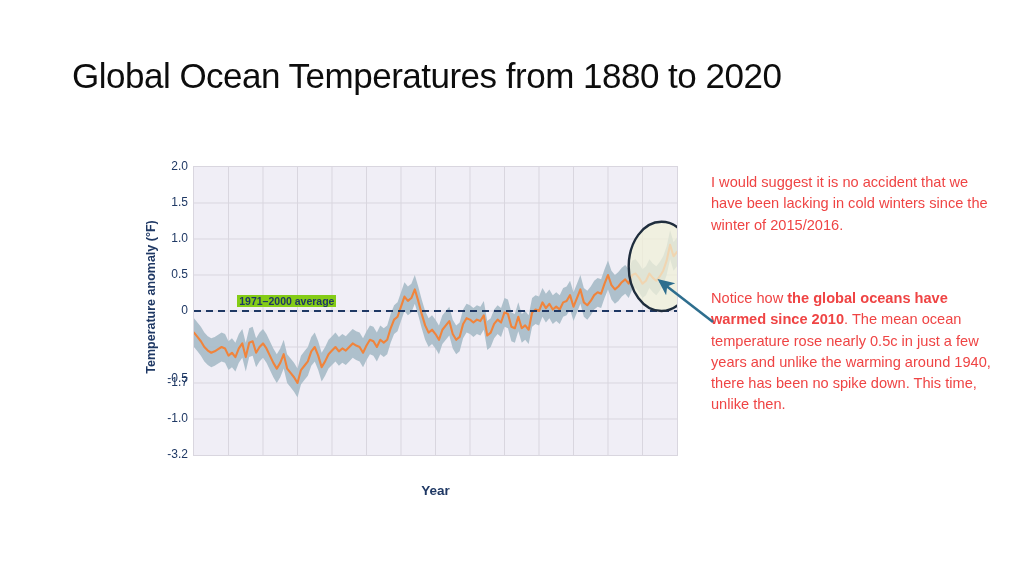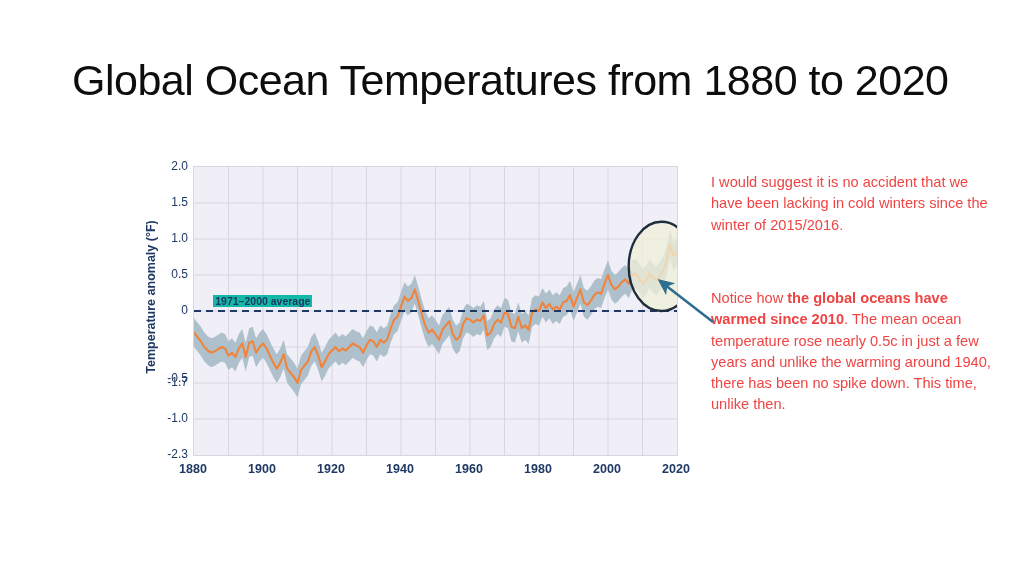--- a/index.html
+++ b/index.html
@@ -15,21 +15,21 @@
     font-family: "Liberation Sans", sans-serif;
     color: #111111;
   }
 
   
   #slide-title {
     position: absolute;
     left: 72px;
     top: 56px;
     width: 900px;
-    font-size: 43px;
+    font-size: 35px;
     font-weight: 400;
     letter-spacing: -0.5px;
     color: #0d0d0d;
     white-space: nowrap;
     line-height: 1.15;
   }
 
   
   #chart-figure {
     position: absolute;
@@ -111,22 +111,23 @@
     width: 485px;
     height: 20px;
   }
 
   #baseline-label {
     position: absolute;
     font-size: 10.5px;
     font-weight: bold;
     color: #1f3864;
     white-space: nowrap;
-    background: #14b8a6;
+    background: #84cc16;
     padding: 0 2px;
+    margin-left: 24px;
   }
 
   svg { display: block; }
 
   
   .annotation-block {
     position: absolute;
     left: 711px;
     width: 285px;
     font-size: 14.6px;
@@ -158,21 +159,21 @@
 
   <div id="y-tick-labels">
       <div class="y-tick-label" style="top: 0px;">2.0</div>
       <div class="y-tick-label" style="top: 36px;">1.5</div>
       <div class="y-tick-label" style="top: 72px;">1.0</div>
       <div class="y-tick-label" style="top: 108px;">0.5</div>
       <div class="y-tick-label" style="top: 144px;">0</div>
       <div class="y-tick-label" style="top: 180px; margin-top: 32px;">-0.5</div>
       <div class="y-tick-label" style="top: 216px;">-1.7</div>
       <div class="y-tick-label" style="top: 252px;">-1.0</div>
-      <div class="y-tick-label" style="top: 288px;">-2.3</div>
+      <div class="y-tick-label" style="top: 288px;">-3.2</div>
     </div>
 
   <div id="plot-area">
     <svg id="plot-svg" width="483" height="288" viewBox="0 0 483 288">
       <g id="grid-lines">
           <line x1="69" x2="69" y1="0" y2="288" stroke="#d9d6df" stroke-width="1"></line>
           <line x1="138" x2="138" y1="0" y2="288" stroke="#d9d6df" stroke-width="1"></line>
           <line x1="207" x2="207" y1="0" y2="288" stroke="#d9d6df" stroke-width="1"></line>
           <line x1="276" x2="276" y1="0" y2="288" stroke="#d9d6df" stroke-width="1"></line>
           <line x1="345" x2="345" y1="0" y2="288" stroke="#d9d6df" stroke-width="1"></line>
@@ -194,31 +195,22 @@
         </g>
       <path id="band-path" fill="#a8bcc8" fill-opacity="0.92" stroke="none" d="M0.00,151.20 L3.45,155.52 L6.90,159.84 L10.35,165.60 L13.80,169.20 L17.25,171.36 L20.70,169.92 L24.15,167.76 L27.60,165.60 L31.05,167.04 L34.50,174.24 L37.95,171.36 L41.40,175.68 L44.85,167.04 L48.30,162.00 L51.75,175.68 L55.20,161.28 L58.65,159.84 L62.10,171.36 L65.55,165.60 L69.00,162.00 L72.45,167.04 L75.90,174.24 L79.35,181.44 L82.80,187.20 L86.25,181.44 L89.70,172.80 L93.15,187.20 L96.60,191.52 L100.05,195.84 L103.50,201.60 L106.95,188.64 L110.40,184.32 L113.85,180.00 L117.30,169.92 L120.75,165.60 L124.20,174.24 L127.65,185.76 L131.10,180.00 L134.55,172.80 L138.00,169.20 L141.45,165.60 L144.90,169.92 L148.35,167.04 L151.80,169.20 L155.25,165.60 L158.70,162.00 L162.15,164.16 L165.60,165.60 L169.05,171.36 L172.50,164.16 L175.95,158.40 L179.40,159.84 L182.85,165.60 L186.30,158.40 L189.75,161.28 L193.20,158.40 L196.65,146.88 L200.10,138.24 L203.55,135.36 L207.00,125.28 L210.45,115.20 L213.90,119.52 L217.35,116.64 L220.80,108.00 L224.25,119.52 L227.70,132.48 L231.15,144.00 L234.60,151.20 L238.05,148.32 L241.50,152.64 L244.95,158.40 L248.40,148.32 L251.85,144.00 L255.30,139.68 L258.75,152.64 L262.20,158.40 L265.65,155.52 L269.10,142.56 L272.55,136.80 L276.00,138.24 L279.45,141.12 L282.90,138.24 L286.35,139.68 L289.80,133.92 L293.25,154.08 L296.70,151.20 L300.15,142.56 L303.60,138.24 L307.05,141.12 L310.50,131.04 L313.95,132.48 L317.40,145.44 L320.85,146.88 L324.30,135.36 L327.75,146.88 L331.20,144.00 L334.65,148.32 L338.10,131.04 L341.55,128.16 L345.00,129.60 L348.45,120.96 L351.90,126.72 L355.35,122.40 L358.80,128.16 L362.25,125.28 L365.70,128.16 L369.15,120.96 L372.60,119.52 L376.05,113.76 L379.50,125.28 L382.95,116.64 L386.40,108.00 L389.85,120.96 L393.30,123.84 L396.75,119.52 L400.20,113.76 L403.65,110.88 L407.10,112.32 L410.55,102.24 L414.00,93.60 L417.45,103.68 L420.90,108.00 L424.35,105.12 L427.80,100.80 L431.25,97.92 L434.70,102.24 L438.15,93.60 L441.60,92.16 L445.05,96.48 L448.50,102.24 L451.95,99.36 L455.40,92.16 L458.85,96.48 L462.30,99.36 L465.75,95.04 L469.20,89.28 L472.65,79.20 L476.10,63.36 L479.55,74.88 L483.00,70.56 L483.00,99.36 L479.55,103.68 L476.10,92.16 L472.65,108.00 L469.20,118.08 L465.75,123.84 L462.30,128.16 L458.85,125.28 L455.40,120.96 L451.95,128.16 L448.50,131.04 L445.05,125.28 L441.60,120.96 L438.15,122.40 L434.70,131.04 L431.25,126.72 L427.80,129.60 L424.35,133.92 L420.90,136.80 L417.45,132.48 L414.00,122.40 L410.55,131.04 L407.10,141.12 L403.65,139.68 L400.20,142.56 L396.75,148.32 L393.30,152.64 L389.85,149.76 L386.40,136.80 L382.95,145.44 L379.50,154.08 L376.05,142.56 L372.60,148.32 L369.15,149.76 L365.70,156.96 L362.25,154.08 L358.80,156.96 L355.35,151.20 L351.90,155.52 L348.45,149.76 L345.00,158.40 L341.55,156.96 L338.10,159.84 L334.65,177.12 L331.20,172.80 L327.75,175.68 L324.30,164.16 L320.85,175.68 L317.40,174.24 L313.95,161.28 L310.50,159.84 L307.05,169.92 L303.60,167.04 L300.15,171.36 L296.70,180.00 L293.25,182.88 L289.80,162.72 L286.35,168.48 L282.90,167.04 L279.45,169.92 L276.00,167.04 L272.55,165.60 L269.10,171.36 L265.65,184.32 L262.20,187.20 L258.75,181.44 L255.30,168.48 L251.85,172.80 L248.40,177.12 L244.95,187.20 L241.50,181.44 L238.05,177.12 L234.60,180.00 L231.15,172.80 L227.70,161.28 L224.25,148.32 L220.80,136.80 L217.35,145.44 L213.90,148.32 L210.45,144.00 L207.00,154.08 L203.55,164.16 L200.10,167.04 L196.65,175.68 L193.20,187.20 L189.75,190.08 L186.30,187.20 L182.85,194.40 L179.40,188.64 L175.95,187.20 L172.50,192.96 L169.05,200.16 L165.60,194.40 L162.15,192.96 L158.70,190.80 L155.25,194.40 L151.80,198.00 L148.35,195.84 L144.90,198.72 L141.45,194.40 L138.00,198.00 L134.55,201.60 L131.10,208.80 L127.65,214.56 L124.20,203.04 L120.75,194.40 L117.30,198.72 L113.85,208.80 L110.40,213.12 L106.95,217.44 L103.50,230.40 L100.05,224.64 L96.60,220.32 L93.15,216.00 L89.70,201.60 L86.25,210.24 L82.80,216.00 L79.35,210.24 L75.90,203.04 L72.45,195.84 L69.00,190.80 L65.55,194.40 L62.10,200.16 L58.65,188.64 L55.20,190.08 L51.75,204.48 L48.30,190.80 L44.85,195.84 L41.40,204.48 L37.95,200.16 L34.50,203.04 L31.05,195.84 L27.60,194.40 L24.15,196.56 L20.70,198.72 L17.25,200.16 L13.80,198.00 L10.35,194.40 L6.90,188.64 L3.45,184.32 L0.00,180.00 Z"></path>
       <path id="line-path" fill="none" stroke="#f0843c" stroke-width="2.1" stroke-linejoin="round" stroke-linecap="round" d="M0.00,165.60 L3.45,169.92 L6.90,174.24 L10.35,180.00 L13.80,183.60 L17.25,185.76 L20.70,184.32 L24.15,182.16 L27.60,180.00 L31.05,181.44 L34.50,188.64 L37.95,185.76 L41.40,190.08 L44.85,181.44 L48.30,176.40 L51.75,190.08 L55.20,175.68 L58.65,174.24 L62.10,185.76 L65.55,180.00 L69.00,176.40 L72.45,181.44 L75.90,188.64 L79.35,195.84 L82.80,201.60 L86.25,195.84 L89.70,187.20 L93.15,201.60 L96.60,205.92 L100.05,210.24 L103.50,216.00 L106.95,203.04 L110.40,198.72 L113.85,194.40 L117.30,184.32 L120.75,180.00 L124.20,188.64 L127.65,200.16 L131.10,194.40 L134.55,187.20 L138.00,183.60 L141.45,180.00 L144.90,184.32 L148.35,181.44 L151.80,183.60 L155.25,180.00 L158.70,176.40 L162.15,178.56 L165.60,180.00 L169.05,185.76 L172.50,178.56 L175.95,172.80 L179.40,174.24 L182.85,180.00 L186.30,172.80 L189.75,175.68 L193.20,172.80 L196.65,161.28 L200.10,152.64 L203.55,149.76 L207.00,139.68 L210.45,129.60 L213.90,133.92 L217.35,131.04 L220.80,122.40 L224.25,133.92 L227.70,146.88 L231.15,158.40 L234.60,165.60 L238.05,162.72 L241.50,167.04 L244.95,172.80 L248.40,162.72 L251.85,158.40 L255.30,154.08 L258.75,167.04 L262.20,172.80 L265.65,169.92 L269.10,156.96 L272.55,151.20 L276.00,152.64 L279.45,155.52 L282.90,152.64 L286.35,154.08 L289.80,148.32 L293.25,168.48 L296.70,165.60 L300.15,156.96 L303.60,152.64 L307.05,155.52 L310.50,145.44 L313.95,146.88 L317.40,159.84 L320.85,161.28 L324.30,149.76 L327.75,161.28 L331.20,158.40 L334.65,162.72 L338.10,145.44 L341.55,142.56 L345.00,144.00 L348.45,135.36 L351.90,141.12 L355.35,136.80 L358.80,142.56 L362.25,139.68 L365.70,142.56 L369.15,135.36 L372.60,133.92 L376.05,128.16 L379.50,139.68 L382.95,131.04 L386.40,122.40 L389.85,135.36 L393.30,138.24 L396.75,133.92 L400.20,128.16 L403.65,125.28 L407.10,126.72 L410.55,116.64 L414.00,108.00 L417.45,118.08 L420.90,122.40 L424.35,119.52 L427.80,115.20 L431.25,112.32 L434.70,116.64 L438.15,108.00 L441.60,106.56 L445.05,110.88 L448.50,116.64 L451.95,113.76 L455.40,106.56 L458.85,110.88 L462.30,113.76 L465.75,109.44 L469.20,103.68 L472.65,93.60 L476.10,77.76 L479.55,89.28 L483.00,84.96"></path>
       <line id="baseline-line" stroke="#1f3864" stroke-width="2" stroke-dasharray="7 5" x1="0" x2="483" y1="144" y2="144"></line>
       <ellipse id="highlight-ellipse" cx="467.5" cy="99.4" rx="32.8" ry="44.6" fill="#f0f0d8" fill-opacity="0.75" stroke="#1f2d3d" stroke-width="2.4"></ellipse>
     </svg>
 
     <div id="baseline-label" style="left: 19.25px; top: 128px;">1971–2000 average</div>
   </div>
 
-  <div id="x-tick-labels">
-      <div class="x-tick-label" style="left: 0px;">1880</div>
-      <div class="x-tick-label" style="left: 69px;">1900</div>
-      <div class="x-tick-label" style="left: 138px;">1920</div>
-      <div class="x-tick-label" style="left: 207px;">1940</div>
-      <div class="x-tick-label" style="left: 276px;">1960</div>
-      <div class="x-tick-label" style="left: 345px;">1980</div>
-      <div class="x-tick-label" style="left: 414px;">2000</div>
-      <div class="x-tick-label" style="left: 483px;">2020</div>
-    </div>
-
+
+  <div id="x-axis-title">Year</div>
 </div>
 
 <div id="annotation-1" class="annotation-block">I would suggest it is no accident that we have been lacking in cold winters since the winter of 2015/2016.</div>
 
 <div id="annotation-2" class="annotation-block"><span> Notice how </span><b>the global oceans have warmed since 2010</b><span>.  The mean ocean temperature rose nearly 0.5c in just a few years and unlike the warming around 1940, there has been no spike down. This time, unlike then.</span></div>
 
 <svg id="overlay-svg">
   <defs>
     <marker id="arrowhead" markerWidth="7" markerHeight="7" refX="5.2" refY="3.2" orient="auto">
       <path d="M 0 0.3 L 6.4 3.2 L 0 6.1 L 1.7 3.2 Z" fill="#2e6e8e"></path>

